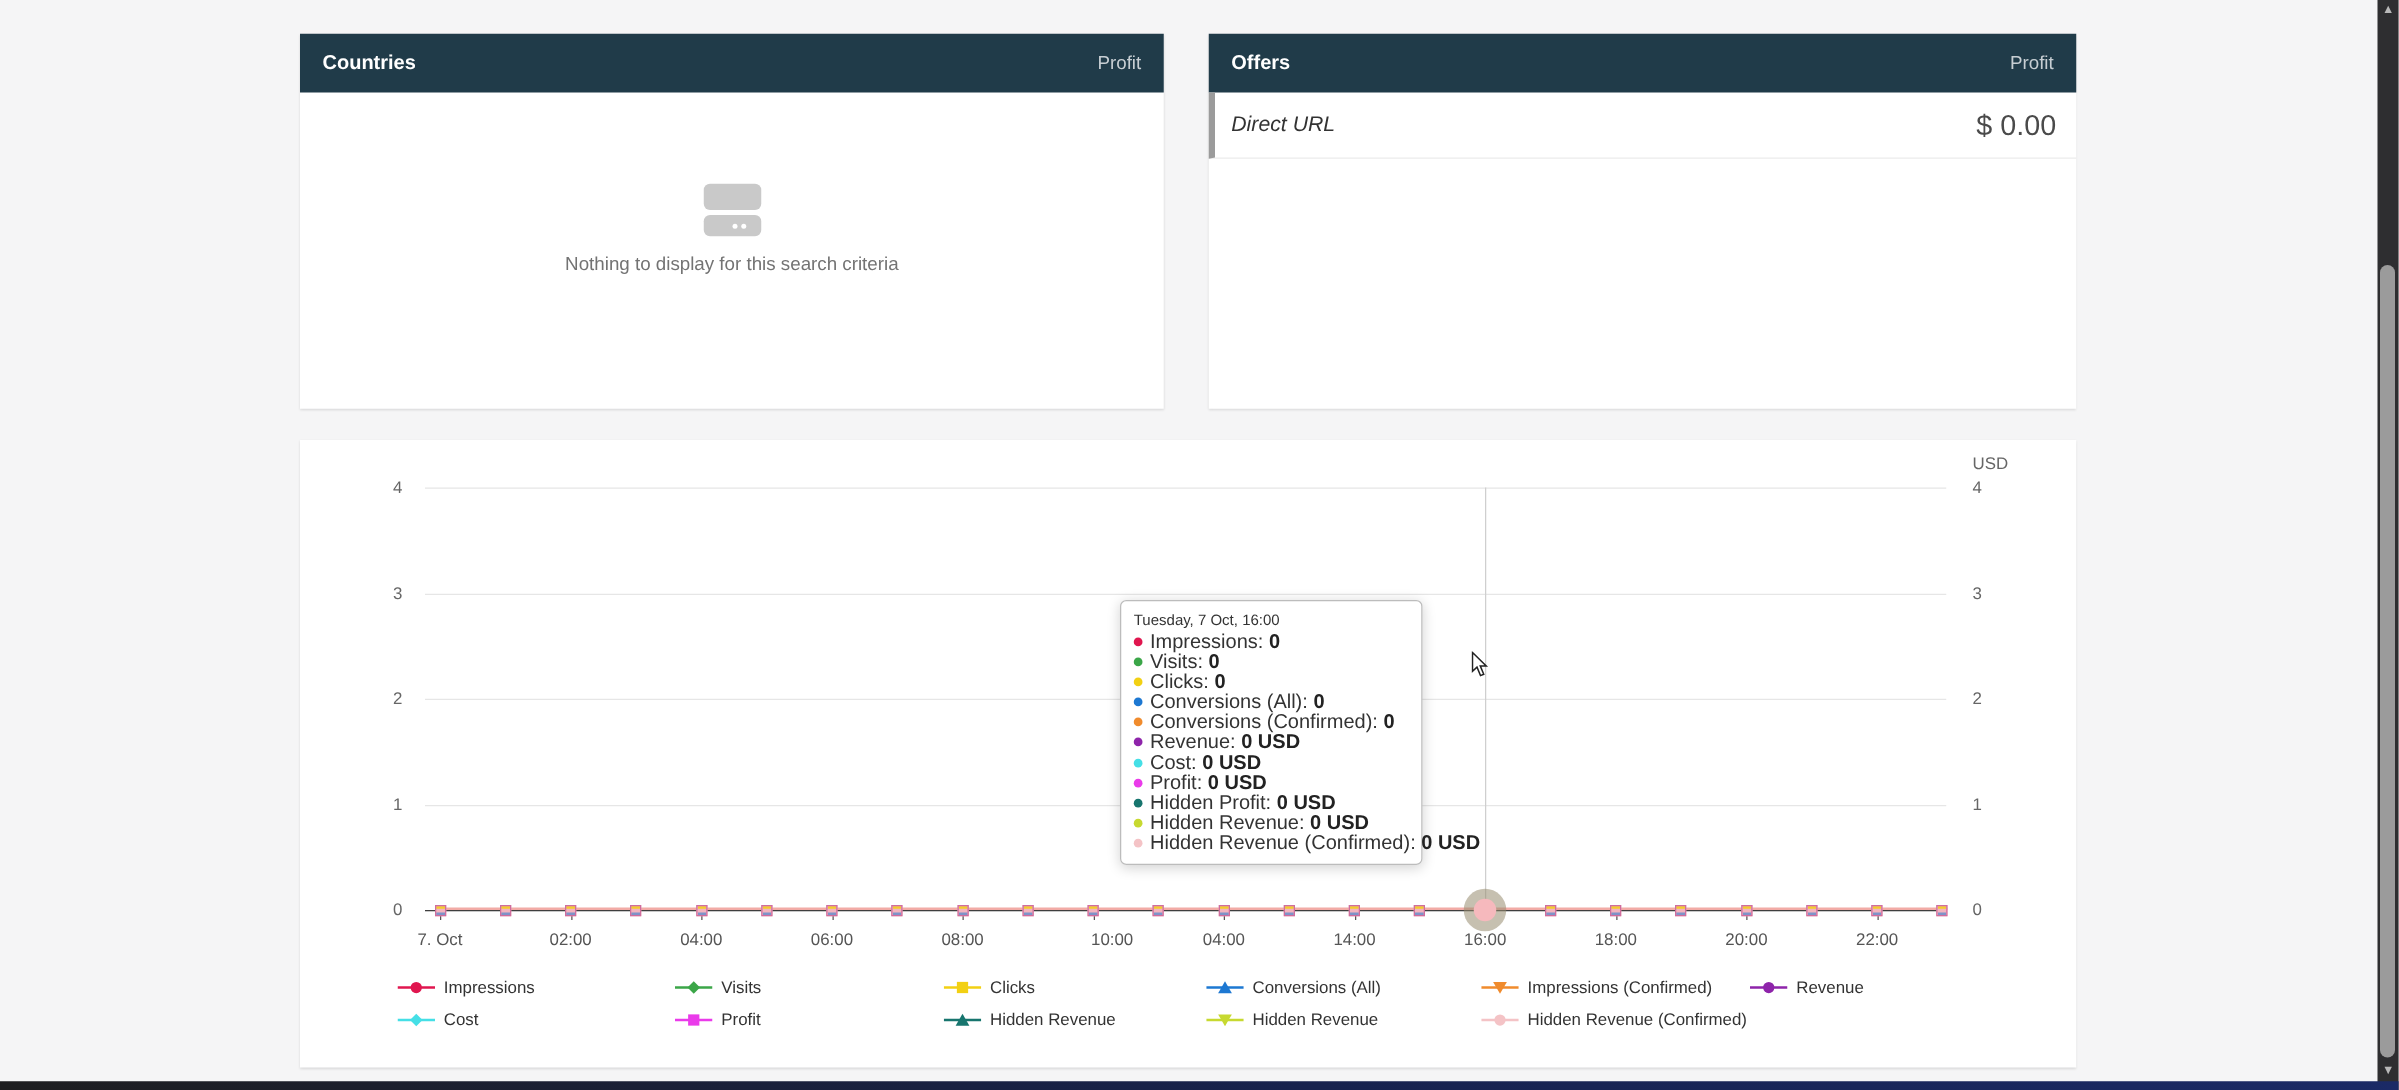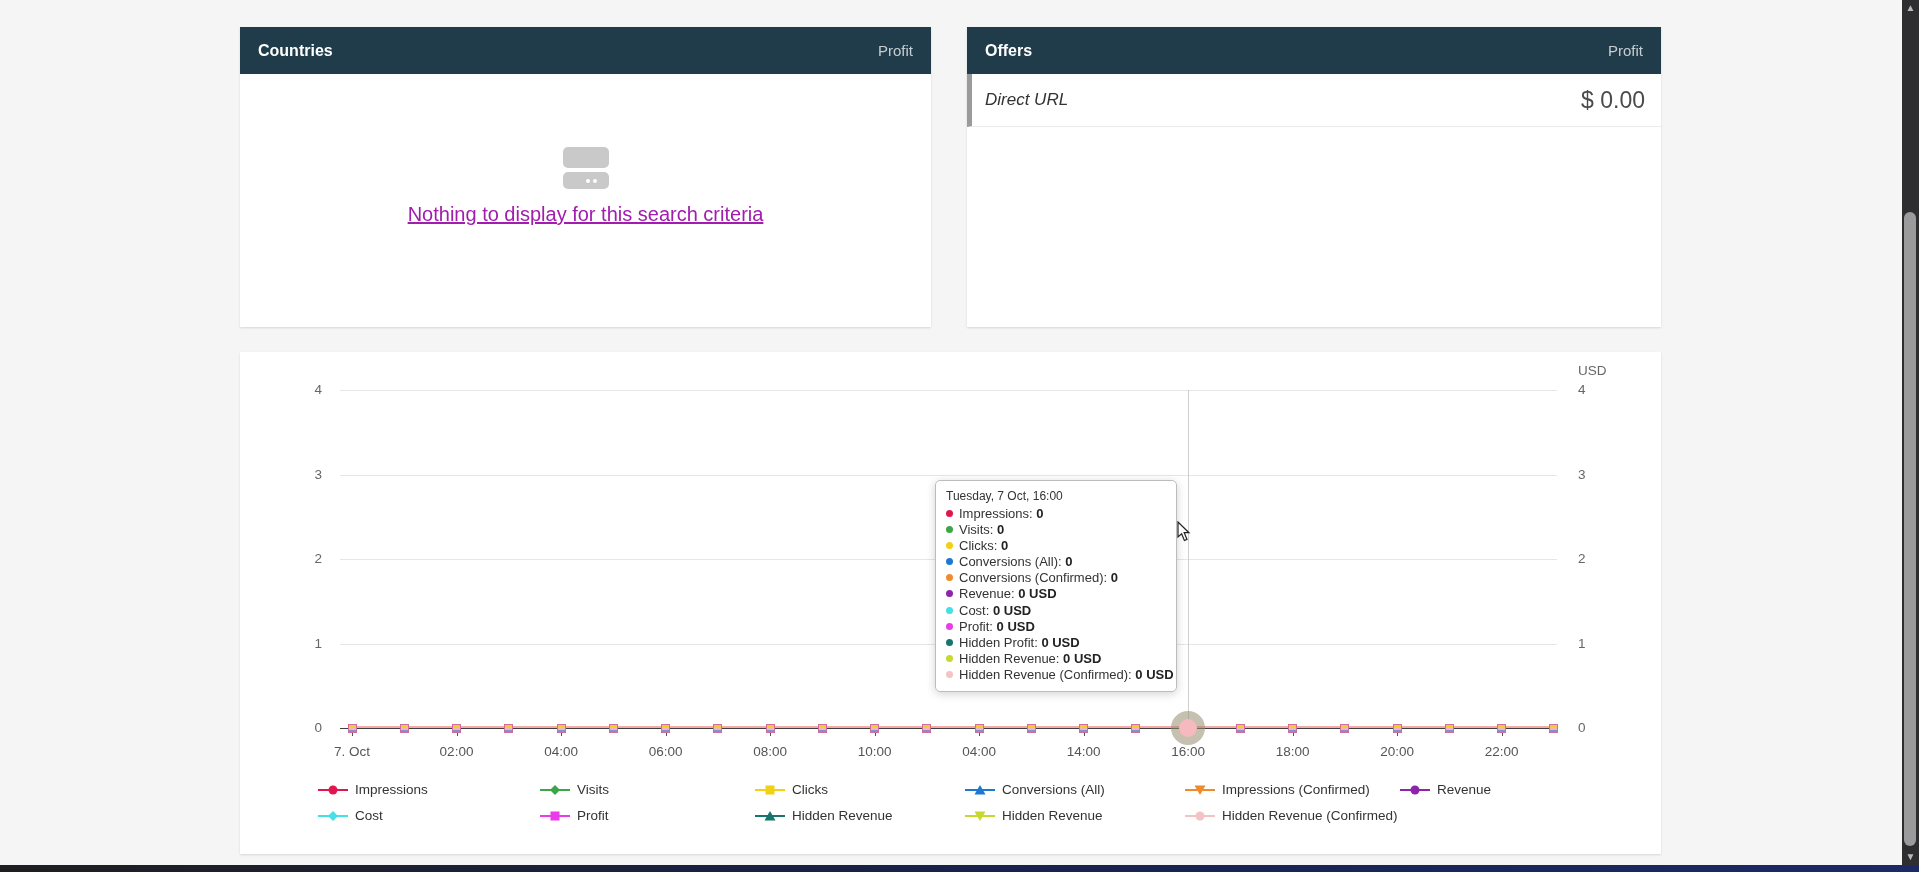--- a/index.html
+++ b/index.html
@@ -23,21 +23,21 @@
   .panel-title { color:#fff; font-weight:bold; font-size:16px; }
   .panel-metric { color:#c7ced3; font-size:15px; }
 
   
   .empty-state { position:absolute; left:0; right:0; top:120px; text-align:center; }
   .server-icon { width:46px; height:42px; margin:0 auto 14px auto; position:relative; }
   .server-icon .bar1 { position:absolute; top:0; left:0; width:46px; height:21px; background:#c9c9c9; border-radius:5px; }
   .server-icon .bar2 { position:absolute; bottom:0; left:0; width:46px; height:17px; background:#c9c9c9; border-radius:5px; }
   .server-icon .dot { position:absolute; width:4px; height:4px; border-radius:50%; background:#fff; bottom:6px; }
   .server-icon .dot.d1 { left:23px; } .server-icon .dot.d2 { left:30px; }
-  .empty-text { font-size:20px; color:#a21caf;text-decoration:underline; }
+  .empty-text { font-size:15px; color:#737373; }
 
   
   .offer-row {
     height:53px; display:flex; align-items:center; justify-content:space-between;
     border-left:5px solid #9b9b9b; border-bottom:1px solid #ececec;
     padding:0 16px 0 13px; cursor:pointer;
   }
   .offer-name { font-style:italic; font-size:17px; color:#333; }
   .offer-value { font-size:23px; color:#4a4a4a; }
 
@@ -59,26 +59,26 @@
   }
   .crosshair { position:absolute; width:1px; background:#cfcfcf; top:38px; height:339px; }
   .hover-halo {
     position:absolute; width:34px; height:34px; border-radius:50%;
     background:rgba(151,141,111,0.55); display:flex; align-items:center; justify-content:center;
   }
   .hover-halo .inner { width:18px; height:18px; border-radius:50%; background:#f6b9bd; }
 
   
   .chart-tooltip {
-    position:absolute; left:695px; top:128px; width:242px; height:212px;
+    position:absolute; left:656px; top:128px; width:242px; height:212px;
     background:rgba(255,255,255,0.97); border:1px solid #bcbcbc; border-radius:5px;
     box-shadow:0 2px 10px rgba(0,0,0,0.18); padding:8px 10px; z-index:5;
   }
   .tooltip-title { font-size:12px; color:#333; margin-bottom:3px; }
-  .tooltip-item { font-size:13px; color:#333; line-height:16.1px; white-space:nowrap; }
+  .tooltip-item { font-size:16px; color:#333; line-height:16.1px; white-space:nowrap; }
   .tooltip-dot { display:inline-block; width:7px; height:7px; border-radius:50%; margin-right:6px; vertical-align:1px; }
   .tooltip-item b { color:#222; }
 
   
   .legend-item { position:absolute; display:flex; align-items:center; gap:7px; cursor:pointer; }
   .legend-label { font-size:13.5px; color:#333; }
 
   
   .scrollbar { position:absolute; right:0; top:0; width:17px; height:872px; background:#2e2e30; }
   .scroll-thumb { position:absolute; left:2px; width:12px; top:212px; height:634px; background:#9b9b9b; border-radius:6px; }
@@ -146,21 +146,21 @@
       <div class="x-label" style="left: 80px;">7. Oct</div>
       <div class="x-tick" style="left: 216.52px;"></div>
       <div class="x-label" style="left: 184.52px;">02:00</div>
       <div class="x-tick" style="left: 321.04px;"></div>
       <div class="x-label" style="left: 289.04px;">04:00</div>
       <div class="x-tick" style="left: 425.56px;"></div>
       <div class="x-label" style="left: 393.56px;">06:00</div>
       <div class="x-tick" style="left: 530.08px;"></div>
       <div class="x-label" style="left: 498.08px;">08:00</div>
       <div class="x-tick" style="left: 634.6px;"></div>
-      <div class="x-label" style="left: 602.6px;">10:00</div>
+      <div class="x-label" style="left: 602.6px; text-align: right;">10:00</div>
       <div class="x-tick" style="left: 739.12px;"></div>
       <div class="x-label" style="left: 707.12px;">04:00</div>
       <div class="x-tick" style="left: 843.64px;"></div>
       <div class="x-label" style="left: 811.64px;">14:00</div>
       <div class="x-tick" style="left: 948.16px;"></div>
       <div class="x-label" style="left: 916.16px;">16:00</div>
       <div class="x-tick" style="left: 1052.68px;"></div>
       <div class="x-label" style="left: 1020.68px;">18:00</div>
       <div class="x-tick" style="left: 1157.2px;"></div>
       <div class="x-label" style="left: 1125.2px;">20:00</div>

